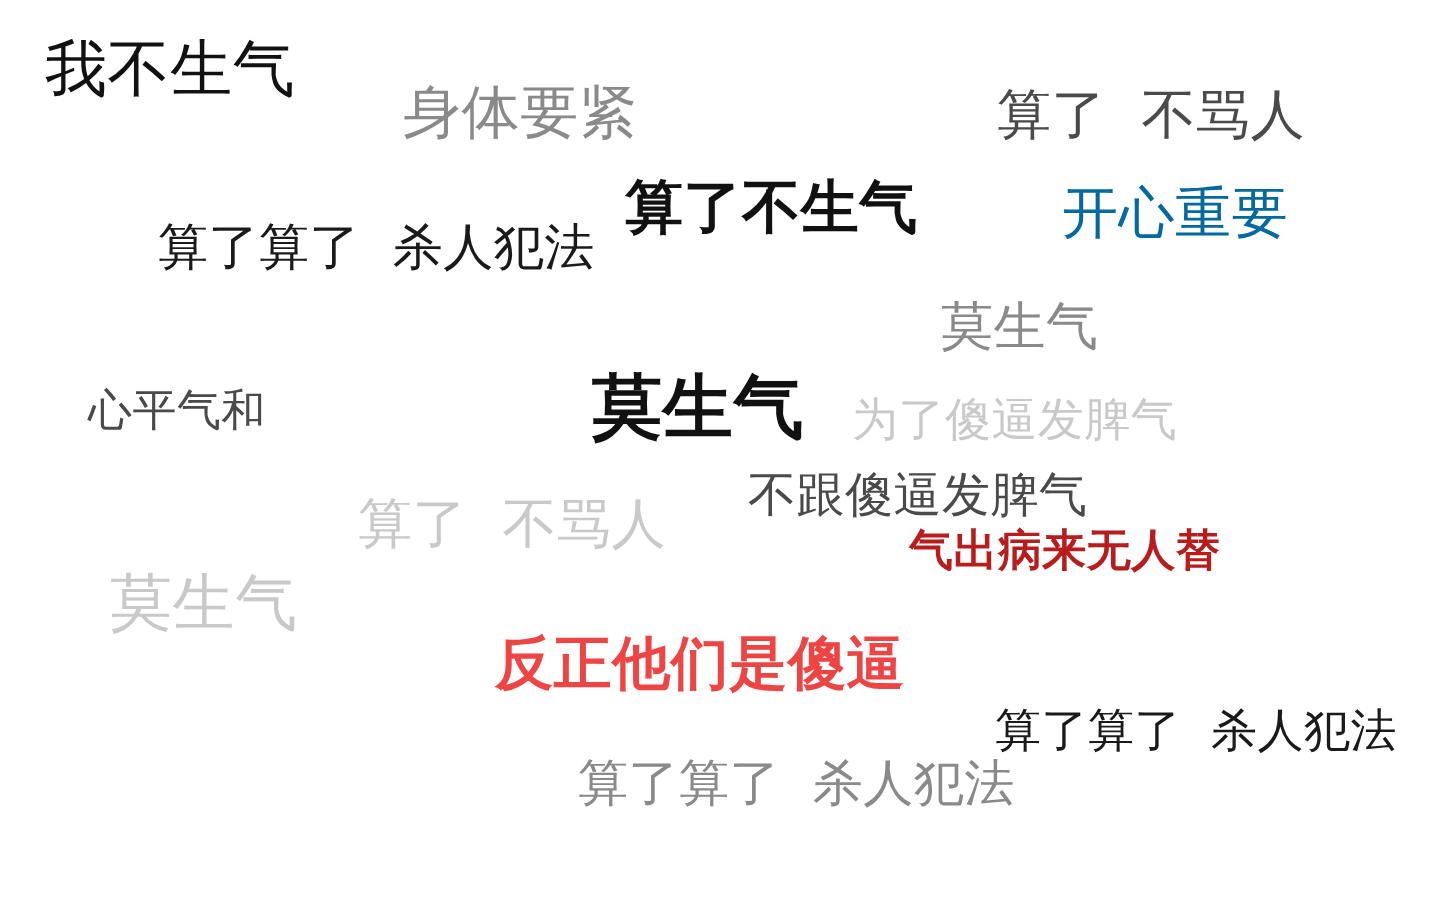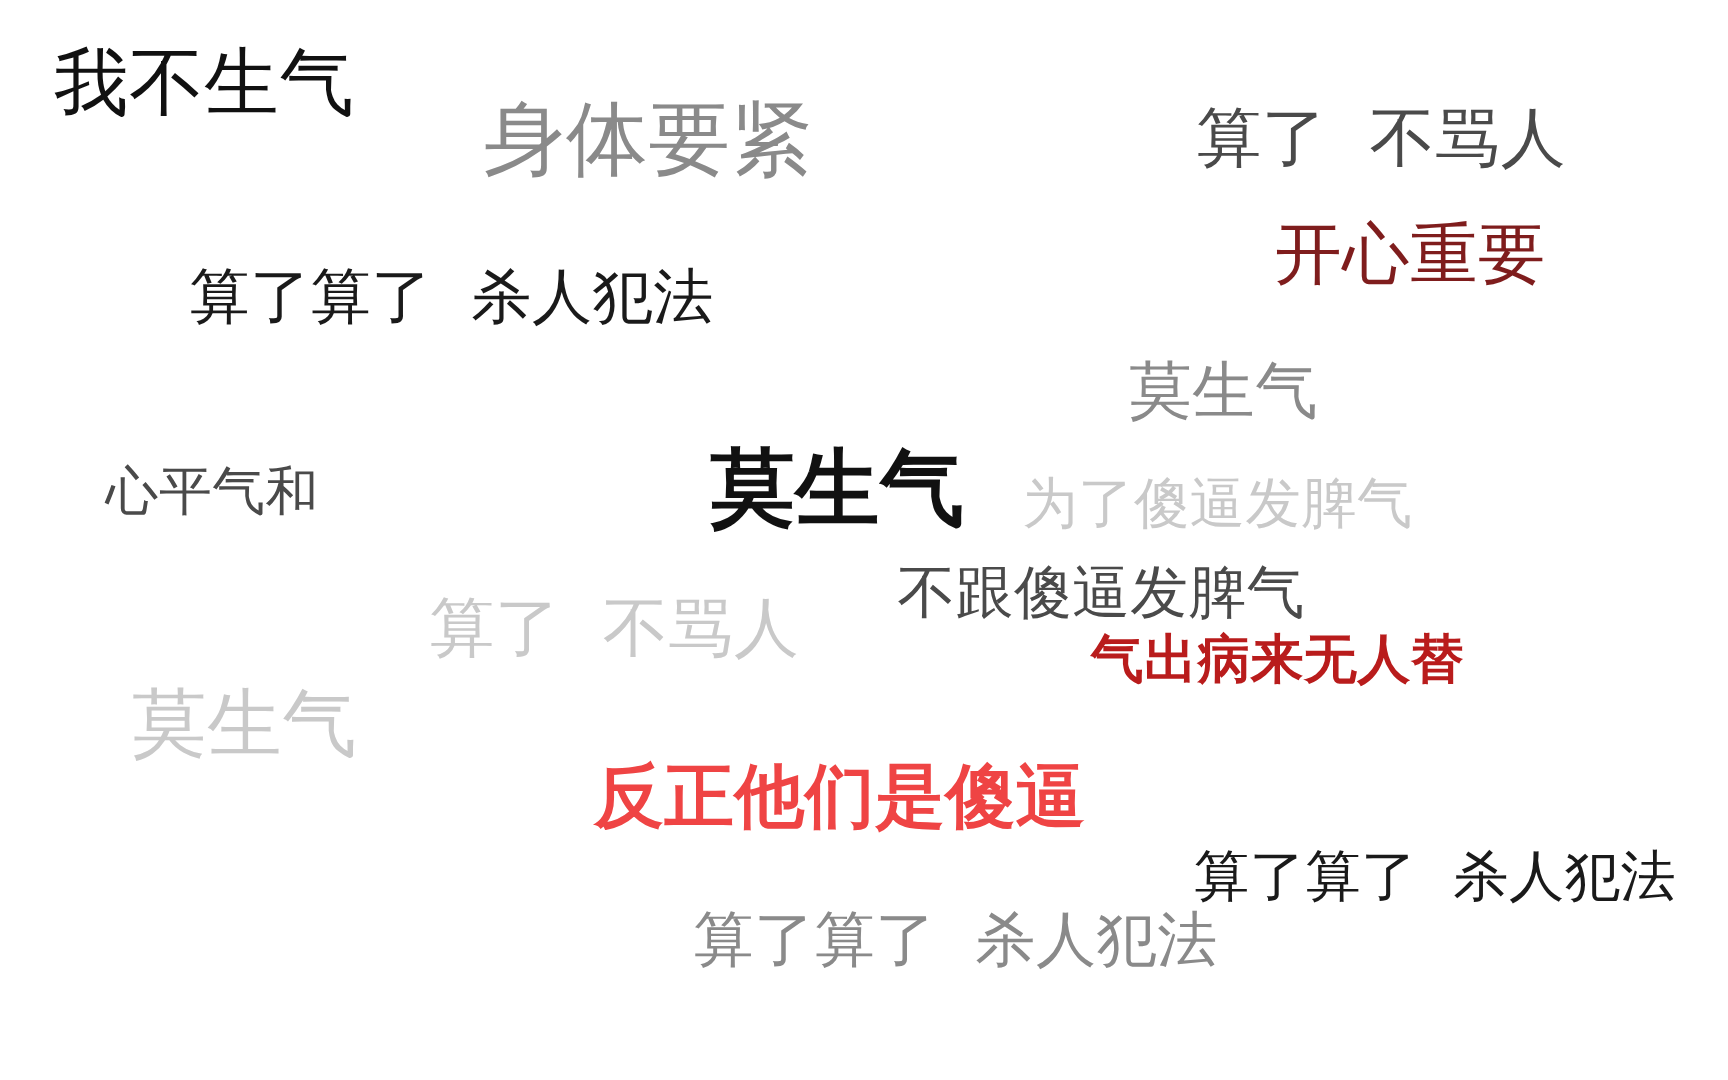--- a/index.html
+++ b/index.html
@@ -24,23 +24,24 @@
     -webkit-font-smoothing: antialiased;
   }
   .w-bold { font-weight: 700; }
   .w-norm { font-weight: 400; }
 </style>
 </head>
 <body>
 
 <div id="canvas" style="width: 1440px; height: 900px; background: rgb(255, 255, 255);">
     <div class="word w-norm" style="left: 45px; top: 38px; font-size: 62px; color: rgb(17, 17, 17);">我不生气</div>
-    <div class="word w-norm" style="left: 403px; top: 83px; font-size: 68px; color: rgb(138, 138, 138);">身体要紧</div>
+    <div class="word w-norm" style="left: 403px; top: 83px; font-size: 58px; color: rgb(138, 138, 138);">身体要紧</div>
     <div class="word w-norm" style="left: 997px; top: 88px; font-size: 54px; color: rgb(74, 74, 74);">算了  不骂人</div>
-    <div class="word w-norm" style="left: 1062px; top: 185px; font-size: 56px; color: #7f1d1d;">开心重要</div>
+    <div class="word w-bold" style="left: 625px; top: 178px; font-size: 58px; color: rgb(17, 17, 17);">算了不生气</div>
+    <div class="word w-norm" style="left: 1062px; top: 185px; font-size: 56px; color: #0369a1;">开心重要</div>
     <div class="word w-norm" style="left: 158px; top: 222px; font-size: 50px; color: rgb(26, 26, 26);">算了算了  杀人犯法</div>
     <div class="word w-norm" style="left: 941px; top: 300px; font-size: 52px; color: rgb(138, 138, 138);">莫生气</div>
     <div class="word w-bold" style="left: 592px; top: 372px; font-size: 70px; color: rgb(17, 17, 17);">莫生气</div>
     <div class="word w-norm" style="left: 852px; top: 396px; font-size: 46px; color: rgb(201, 201, 201);">为了傻逼发脾气</div>
     <div class="word w-norm" style="left: 88px; top: 388px; font-size: 44px; color: rgb(74, 74, 74);">心平气和</div>
     <div class="word w-norm" style="left: 748px; top: 470px; font-size: 48px; color: rgb(74, 74, 74);">不跟傻逼发脾气</div>
     <div class="word w-norm" style="left: 358px; top: 497px; font-size: 54px; color: rgb(201, 201, 201);">算了  不骂人</div>
     <div class="word w-bold" style="left: 909px; top: 528px; font-size: 44px; color: #b91c1c;">气出病来无人替</div>
     <div class="word w-norm" style="left: 110px; top: 572px; font-size: 62px; color: rgb(201, 201, 201);">莫生气</div>
     <div class="word w-bold" style="left: 495px; top: 634px; font-size: 58px; color: #ef4444;">反正他们是傻逼</div>

